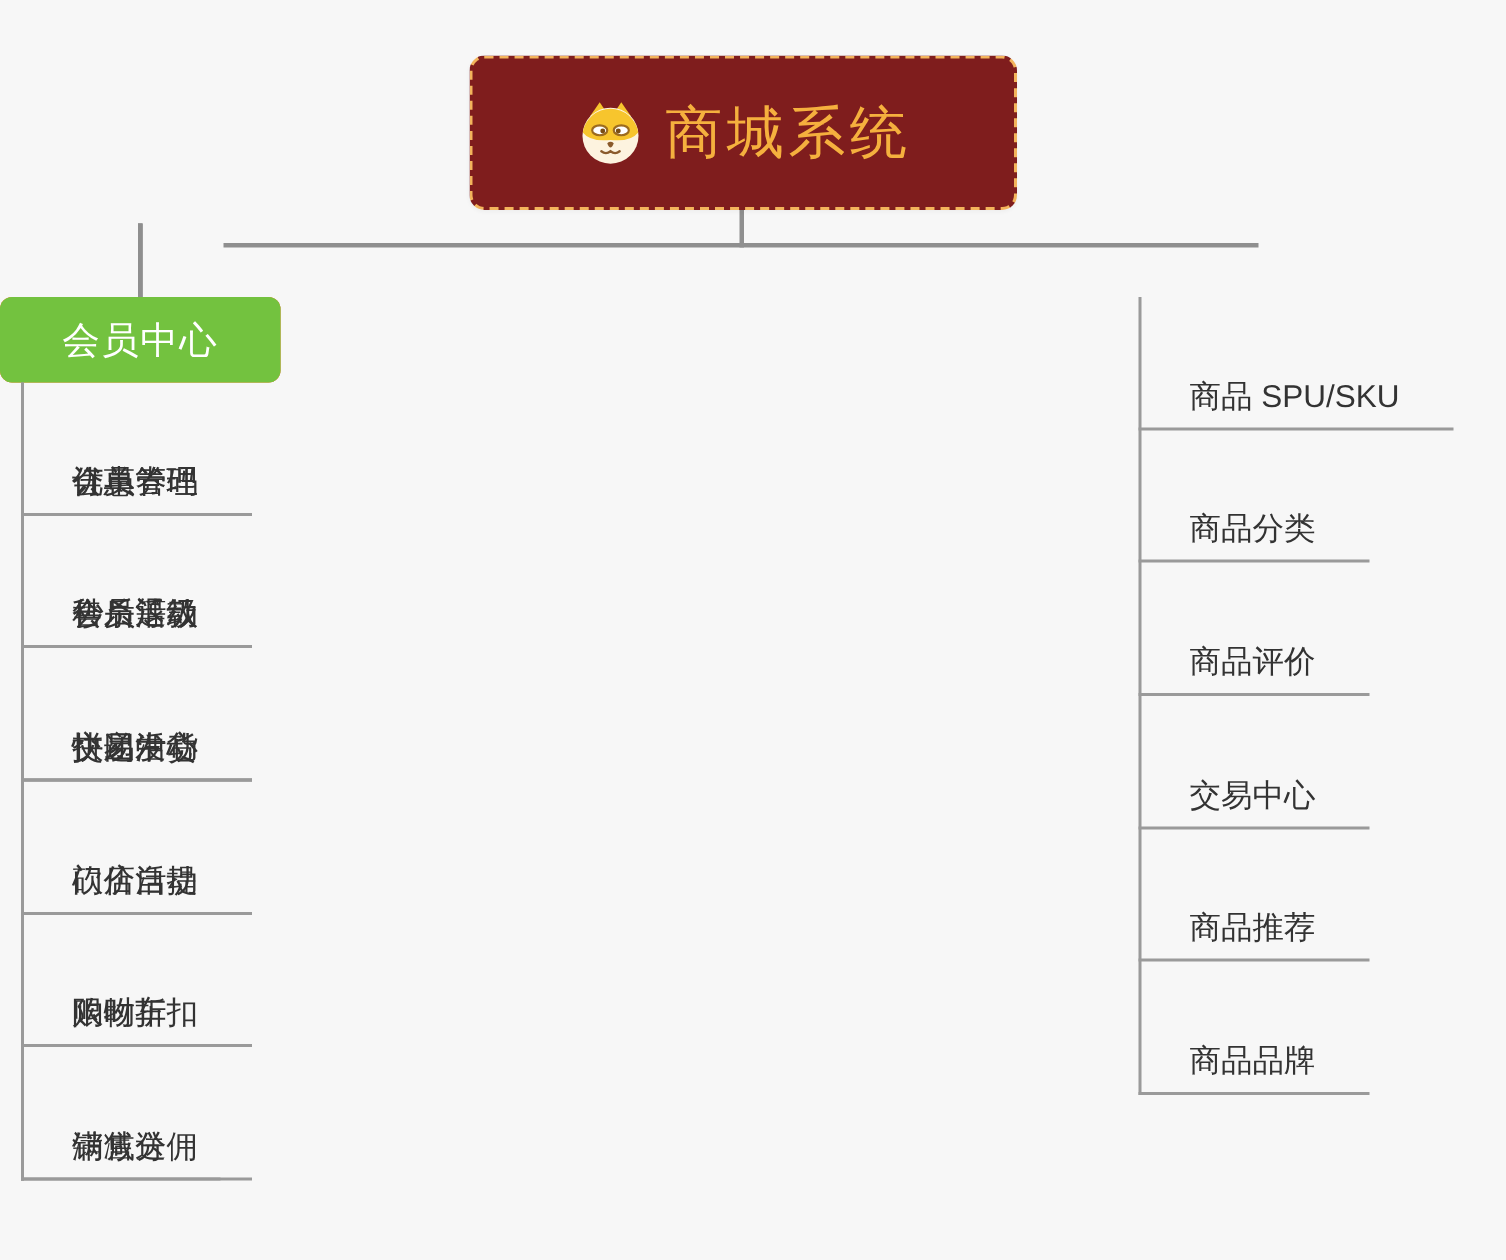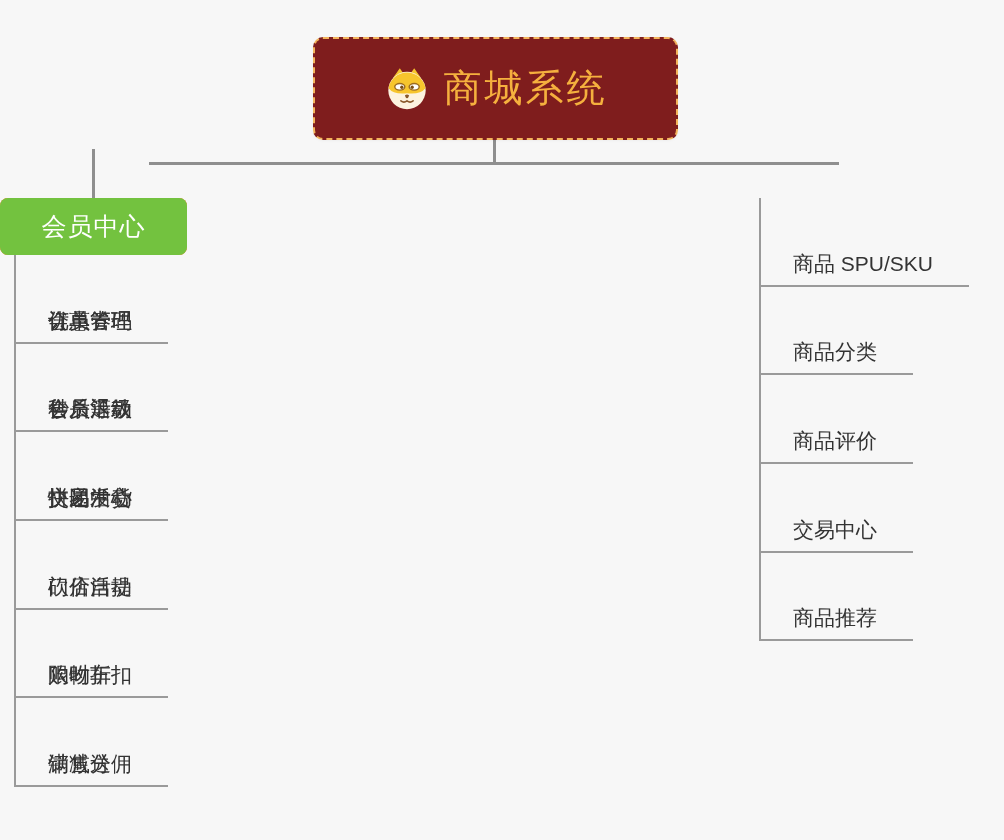--- a/index.html
+++ b/index.html
@@ -87,20 +87,23 @@
   </div>
 
   <div class="leaf">
     <span class="leaf-label">交易中心</span>
   </div>
 
   <div class="leaf">
     <span class="leaf-label">商品推荐</span>
   </div>
 
+  <div class="leaf">
+    <span class="leaf-label">商品品牌</span>
+  </div>
 </div>
   </div>
 
   <div class="branch-col">
     <div class="branch-box" style="background: rgb(232, 91, 87);">
       <span class="branch-label">交易中心</span>
     </div>
     <div class="leaf-list">
   <div class="leaf">
     <span class="leaf-label">订单管理</span>

